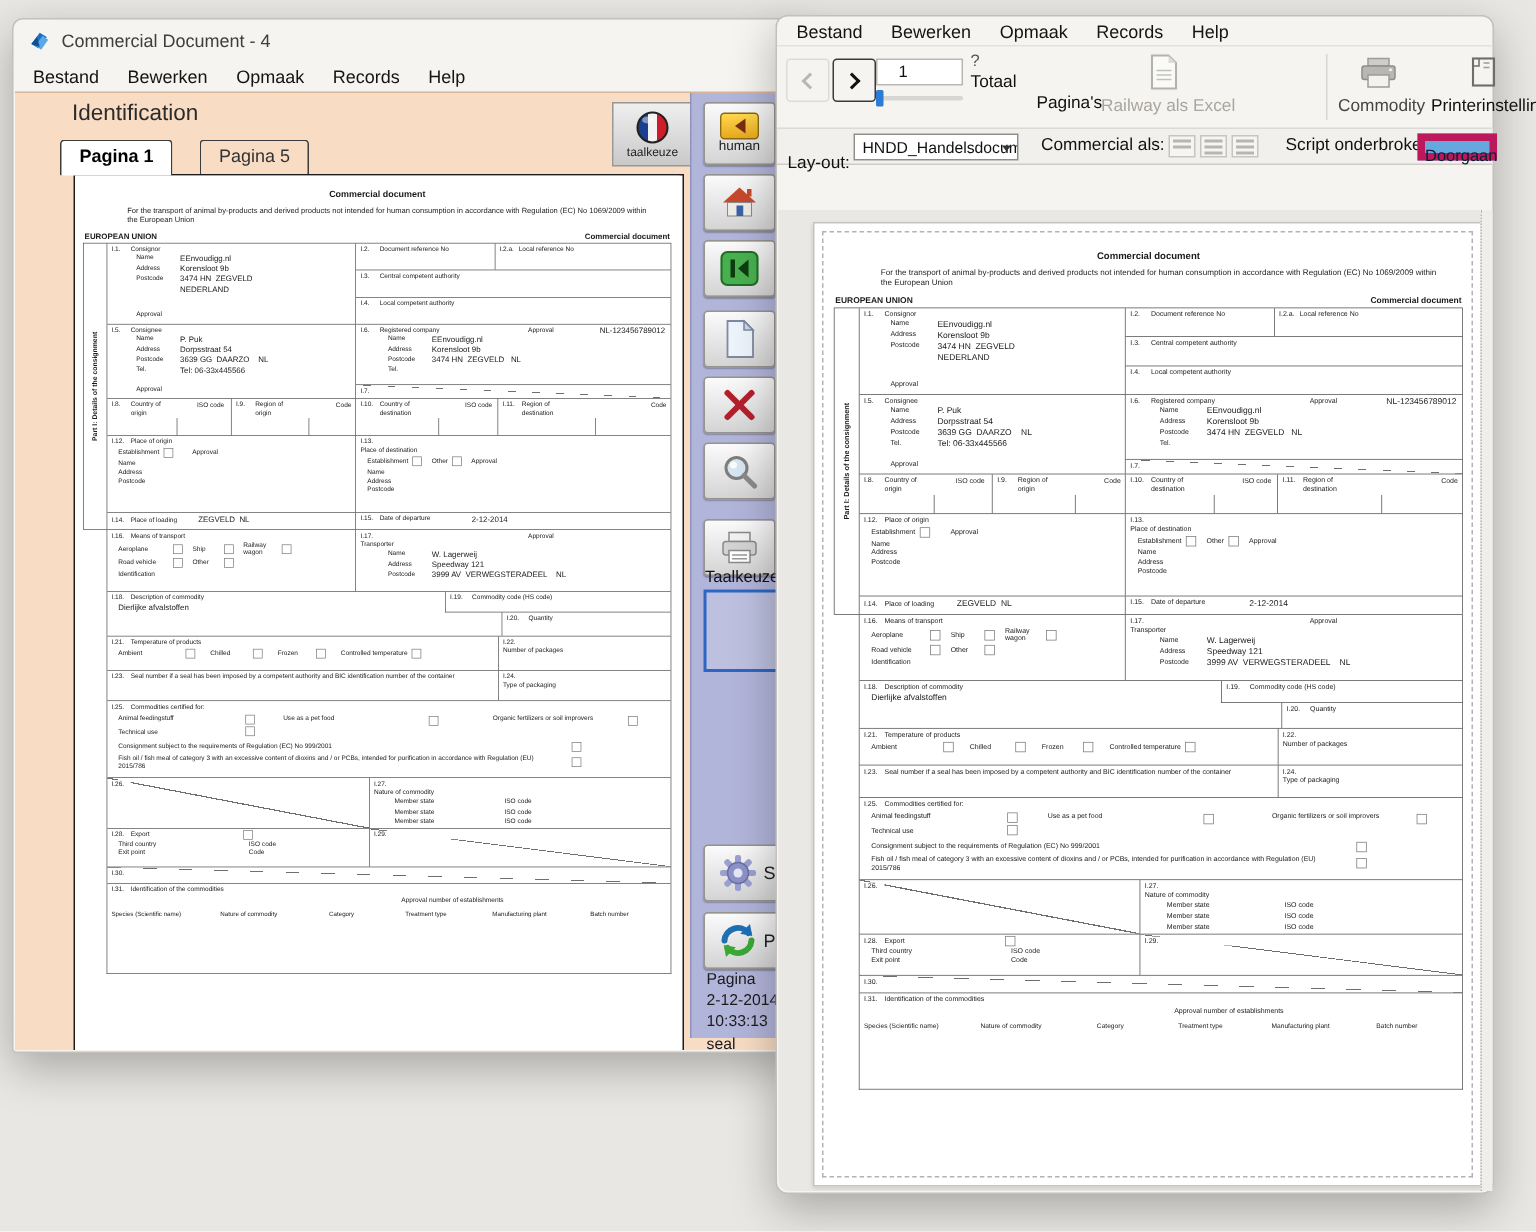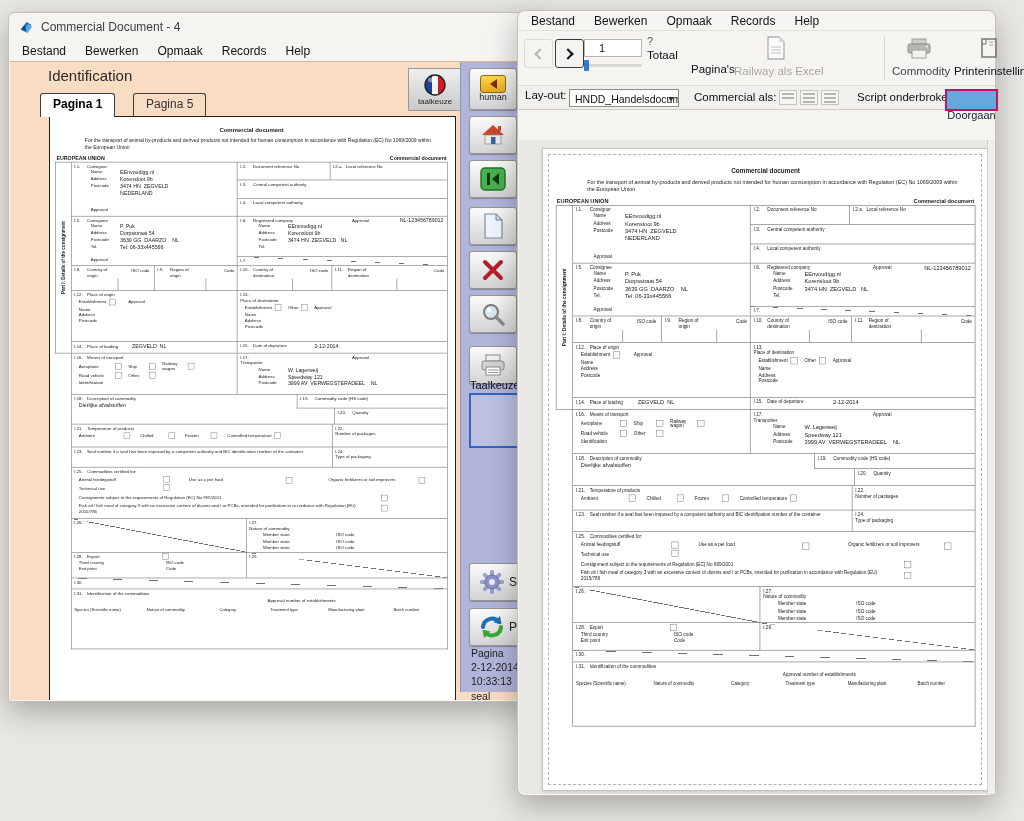--- a/index.html
+++ b/index.html
@@ -73,30 +73,30 @@
   .tb-tot1{position:absolute;left:129px;top:18px;font-size:11.5px;color:#111;}
   .tb-tot2{position:absolute;left:129px;top:32px;font-size:11.5px;color:#111;padding-left:44px;}
   .tb-excel-ic{position:absolute;left:248px;top:5px;}
   .tb-excel{position:absolute;left:216px;top:34px;font-size:11.5px;color:#aoa;color:#a9a6a2;}
   .tb-sep{position:absolute;left:366px;top:5px;bottom:5px;width:1px;background:#d7d5d1;}
   .tb-print-ic{position:absolute;left:388px;top:7px;}
   .tb-print{position:absolute;left:374px;top:34px;font-size:11.5px;color:#454545;}
   .tb-pset-ic{position:absolute;left:462px;top:6px;}
   .tb-pset{position:absolute;left:436px;top:34px;font-size:11.5px;color:#111;}
   .optionsbar{position:relative;height:25px;background:#f2f0ed;border-top:1px solid #dcdad6;border-bottom:1px solid #cfccc8;font-size:11.5px;color:#111;}
-  .opt-layout-lbl{position:absolute;left:7px;top:3px;}
+  .opt-layout-lbl{position:absolute;left:7px;top:17px;}
   .opt-dd{position:absolute;left:51px;top:3px;width:110px;height:18px;background:#fff;border:1px solid #8f8d89;
      font-size:10.5px;padding:2.5px 14px 0 5px;white-space:nowrap;overflow:hidden;}
   .opt-dd .caret{position:absolute;right:4px;top:7px;border-style:solid;border-width:4px 3.5px 0;border-color:#333 transparent transparent;}
   .opt-view-lbl{position:absolute;left:176px;top:5px;}
   .viewbox{position:absolute;top:4px;width:18px;height:15px;border:1px solid #c6c4c0;background:#f7f5f2;}
   .viewbox i{display:block;height:2px;background:#b7b5b1;margin:2px 2px 0;}
   .opt-script{position:absolute;left:339px;top:5px;}
-  .btn-doorgaan{position:absolute;left:427px;top:3px;width:53px;height:18px;background:#66a7dd;border:2px solid #be185d;
-     font-size:11px;color:#0a1f33;text-align:center;padding-top:18px;}
+  .btn-doorgaan{position:absolute;left:427px;top:3px;width:53px;height:18px;background:#66a7dd;border:5px solid #be185d;
+     font-size:11px;color:#0a1f33;text-align:right;padding-top:4px;}
   .preview{position:absolute;left:1px;right:1px;top:129px;bottom:1px;background:#eae8e4;border-radius:0 0 7px 7px;overflow:hidden;}
   .page{position:absolute;left:23px;top:8px;width:446px;height:643px;background:#fff;border:1px solid #c6c4c0;box-shadow:0 1px 3px rgba(0,0,0,.15);}
   .page .dash{position:absolute;left:5px;right:5px;top:5px;bottom:5px;border:1px dashed #b4b2ae;pointer-events:none;}
   #print-doc{position:absolute;left:7px;top:8px;transform:scale(0.49);transform-origin:top left;}
   .vsb{position:absolute;right:0;top:129px;bottom:1px;width:8px;border-left:1px dotted #b9b7b3;background:#f0eeea;}
 
   
   .doc{width:880px;height:1270px;background:#fff;color:#1a1a1a;position:relative;padding:20px 0 0;}
   .doc .dtitle{text-align:center;font-weight:bold;font-size:13px;}
   .doc .dintro{margin:9px 46px 0 76px;font-size:11px;line-height:1.3;color:#222;}

